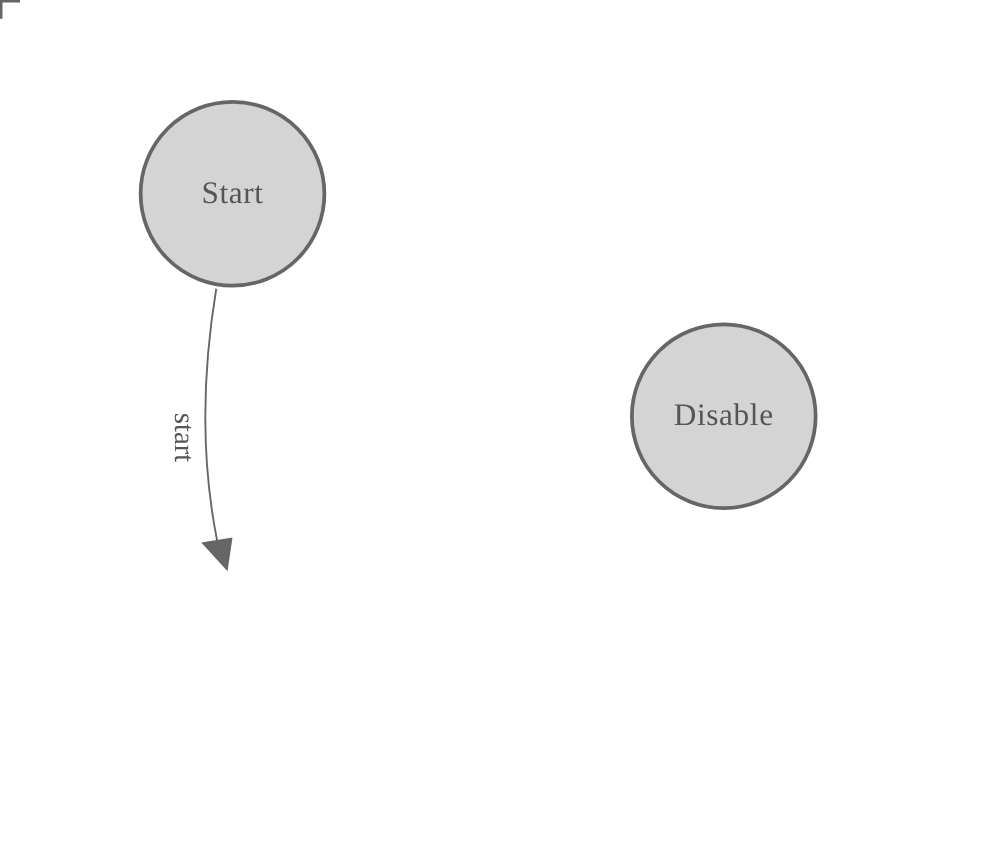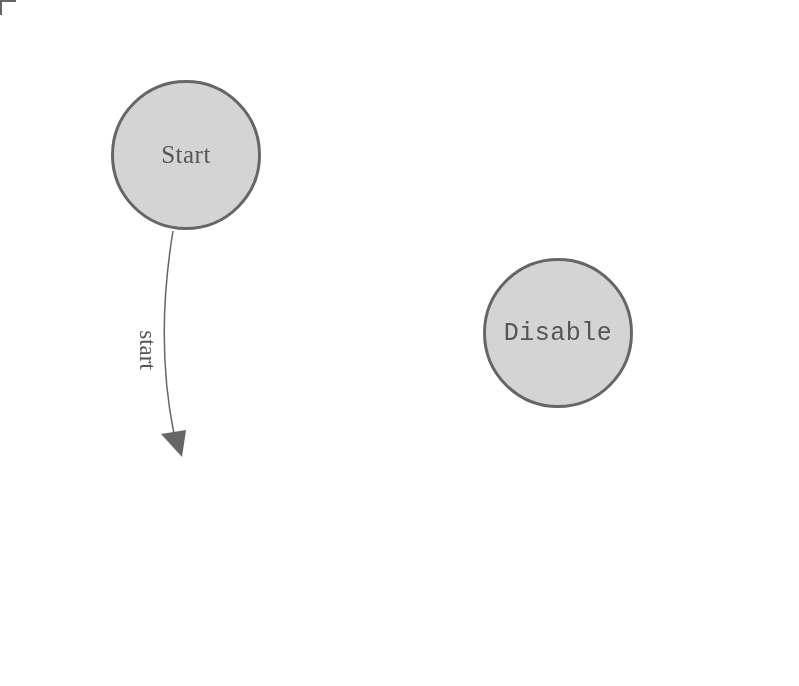--- a/index.html
+++ b/index.html
@@ -53,21 +53,21 @@
     border-radius: 50%;
     background: var(--node_fill, #d4d4d4);
     display: flex;
     align-items: center;
     justify-content: center;
     cursor: move;
     box-sizing: content-box;
   }
   #start-node   { left: 111px; top: 80px; }
   #ready-node   { left: 125px; top: 457px; }
-  #disable-node { left: 483px; top: 258px; font-family: Liberation Mono, monospace; }
+  #disable-node { left: 504px; top: 258px; }
   .state-label {
     font-size: 25px;
     color: var(--label, #555555);
     user-select: none;
     letter-spacing: 0.5px;
   }
   .edge-label {
     position: absolute;
     left: 147px;
     top: 350px;

